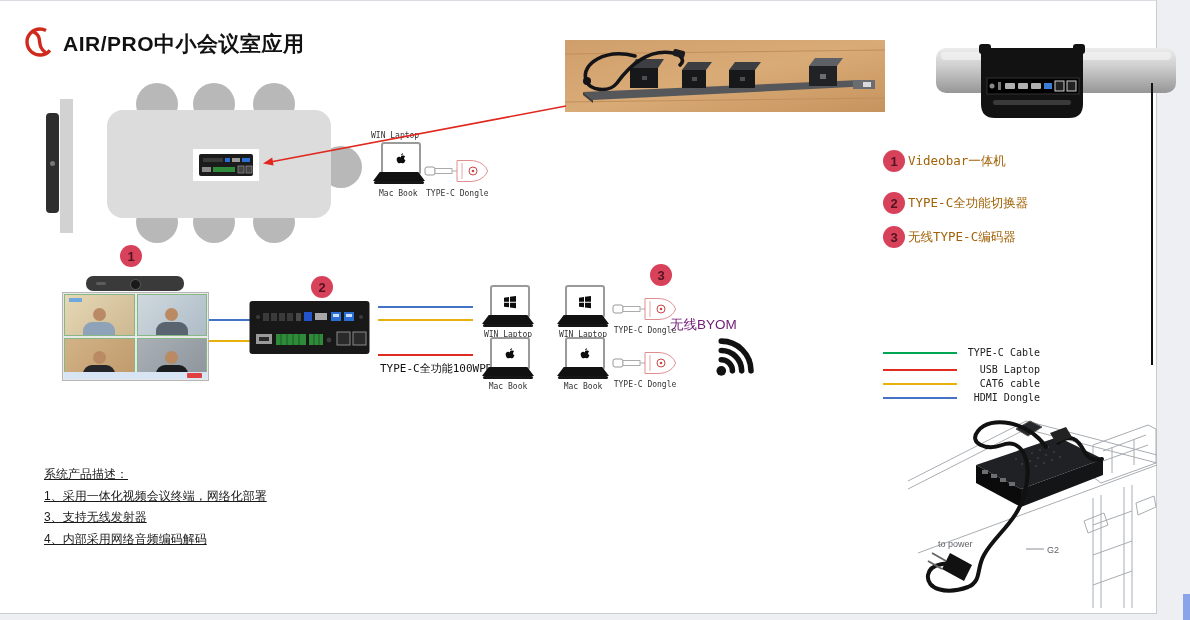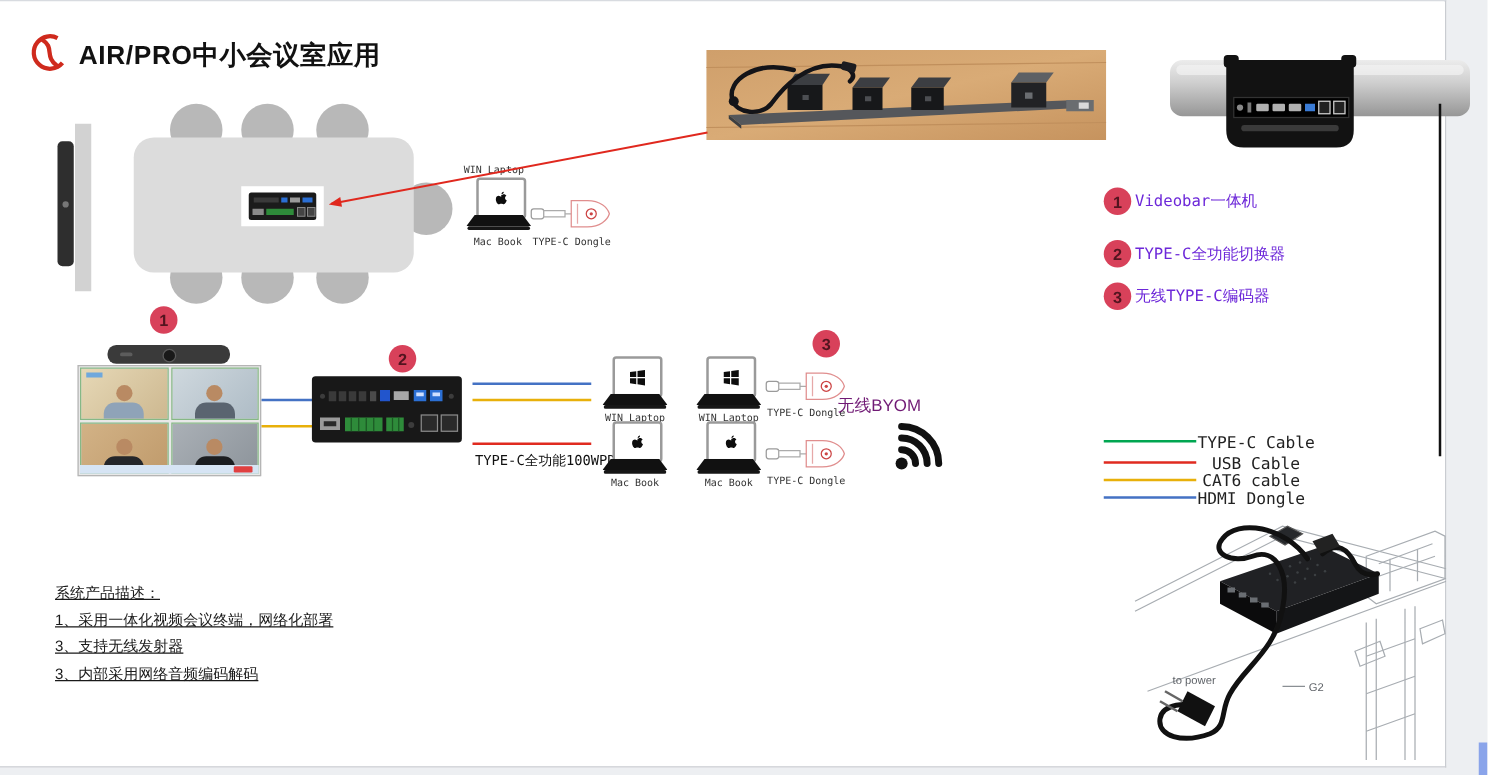--- a/index.html
+++ b/index.html
@@ -67,23 +67,23 @@
   
   .switcher{left:249px;top:300px;width:121px;height:55px;z-index:2;}
   
   .dongle{width:66px;height:26px;z-index:2;}
   .byom{left:670px;top:316px;font-size:13.5px;color:#701a75;z-index:2;}
   .wifi{left:712px;top:330px;width:52px;height:52px;z-index:2;}
   
   .photo{left:565px;top:40px;width:320px;height:72px;z-index:2;}
   .vb-back{left:933px;top:38px;width:245px;height:92px;z-index:2;}
   .vdivider{left:1151px;top:83px;width:2px;height:282px;background:#111;z-index:2;}
-  .leg-label{font-size:12.5px;color:#6d28d9;white-space:nowrap;font-family:"DejaVu Sans Mono","Liberation Sans",monospace;}
+  .leg-label{font-size:12.5px;color:#a16207;white-space:nowrap;font-family:"DejaVu Sans Mono","Liberation Sans",monospace;}
   .cable-line{width:74px;height:2px;}
-  .cable-label{width:82px;text-align:right;font-size:13px;color:#222;
+  .cable-label{width:82px;text-align:right;font-size:10px;color:#222;
     font-family:"DejaVu Sans Mono",monospace;white-space:nowrap;}
   .tech{left:898px;top:403px;width:259px;height:210px;z-index:2;}
   
   .desc{left:44px;top:464px;width:420px;font-size:12px;color:#1a1a1a;z-index:2;text-decoration:underline;}
   .desc p{margin:0;line-height:21.5px;white-space:nowrap;}
   .typec-label{left:380px;top:361px;font-size:11px;color:#111;z-index:2;
     font-family:"DejaVu Sans Mono","Liberation Sans",monospace;}
 </style>
 </head>
 <body>
@@ -367,21 +367,21 @@
 <div class="abs marker" style="left:883px;top:150px;">1</div>
 <div class="abs leg-label" style="left:908px;top:153px;">Videobar一体机</div>
 <div class="abs marker" style="left:883px;top:192px;">2</div>
 <div class="abs leg-label" style="left:908px;top:195px;">TYPE-C全功能切换器</div>
 <div class="abs marker" style="left:883px;top:226px;">3</div>
 <div class="abs leg-label" style="left:908px;top:229px;">无线TYPE-C编码器</div>
 
 <div class="abs cable-line green" style="left:883px;top:352px;"></div>
 <div class="abs cable-label" style="left:958px;top:347px;">TYPE-C Cable</div>
 <div class="abs cable-line red" style="left:883px;top:369px;"></div>
-<div class="abs cable-label" style="left:958px;top:364px;">USB Cable</div>
+<div class="abs cable-label" style="left:958px;top:364px;">USB Laptop</div>
 <div class="abs cable-line yellow" style="left:883px;top:383px;"></div>
 <div class="abs cable-label" style="left:958px;top:378px;">CAT6 cable</div>
 <div class="abs cable-line blue" style="left:883px;top:397px;"></div>
 <div class="abs cable-label" style="left:958px;top:392px;">HDMI Dongle</div>
 
 <svg class="abs tech" viewBox="0 0 259 210">
   <g stroke="#a8adb2" stroke-width="1" fill="none">
     <path d="M10 78 L128 18 L259 52"></path>
     <path d="M10 86 L128 26 L259 60"></path>
     <path d="M20 150 L259 62"></path>
@@ -429,14 +429,14 @@
   </g>
   <line x1="128" y1="146" x2="146" y2="146" stroke="#8a8f94" stroke-width="1"></line>
   <text x="40" y="144" font-size="9" fill="#5f6368" font-family="Liberation Sans, sans-serif">to power</text>
   <text x="149" y="150" font-size="9" fill="#5f6368" font-family="Liberation Sans, sans-serif">G2</text>
 </svg>
 
 <div class="abs desc">
   <p>系统产品描述：</p>
   <p>1、采用一体化视频会议终端，网络化部署</p>
   <p>3、支持无线发射器</p>
-  <p>3、内部采用网络音频编码解码</p>
+  <p>4、内部采用网络音频编码解码</p>
 </div>
 
 </body></html>

